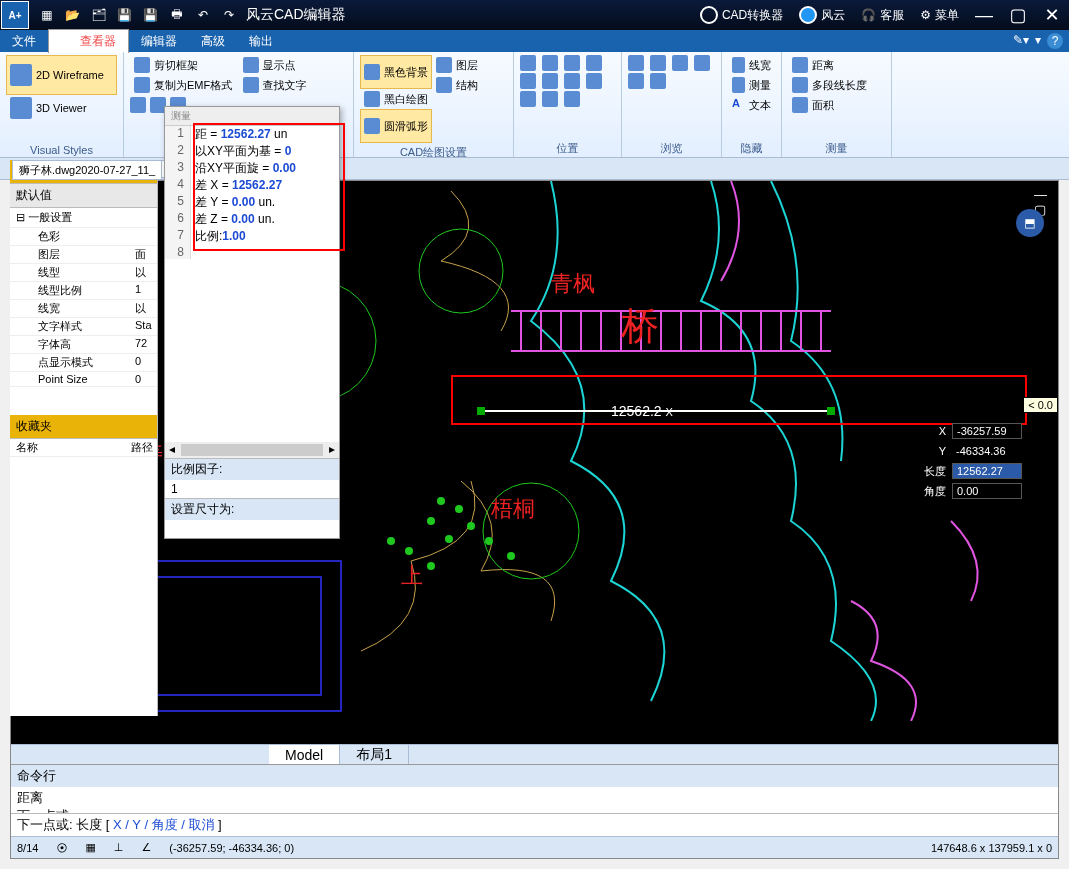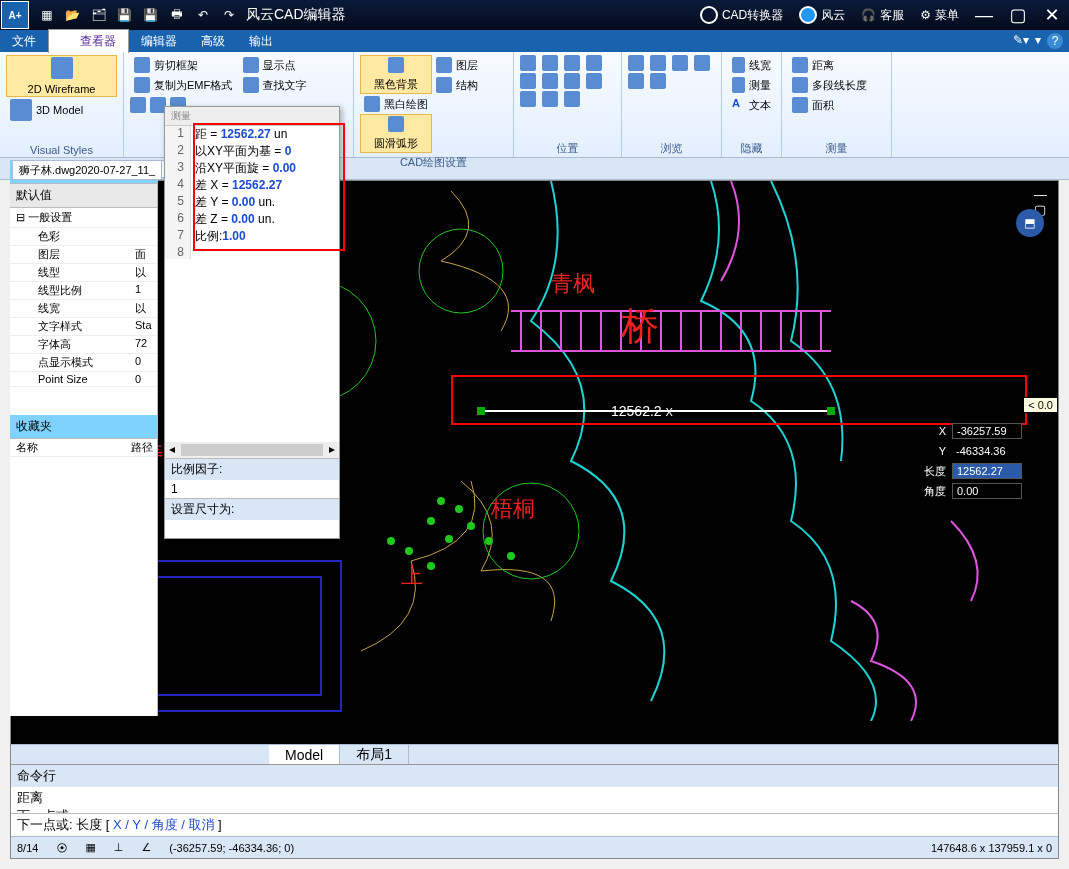--- a/index.html
+++ b/index.html
@@ -10,38 +10,38 @@
 .titlebar .tb-icons span { width: 22px; height: 22px; display: flex; align-items: center; justify-content: center; cursor: pointer; }
 .titlebar .title { flex: 1; text-align: left; font-size: 14px; }
 .titlebar .rbtn { display: flex; align-items: center; gap: 4px; padding: 0 8px; cursor: pointer; font-size: 12px; }
 .titlebar .rbtn .dot { width: 18px; height: 18px; border-radius: 50%; border: 2px solid #fff; }
 .titlebar .rbtn .dot.blue { background: #2196f3; }
 .titlebar .winctl { display: flex; font-size: 18px; }
 .titlebar .winctl span { width: 34px; height: 30px; display: flex; align-items: center; justify-content: center; cursor: pointer; }
 
 .menubar { height: 22px; background: #1962ad; display: flex; align-items: center; font-size: 12px; color: #fff; }
 .menubar .tab { padding: 3px 12px; cursor: pointer; }
-.menubar .tab.active { background: #fff; color: #4c1d95; border: 1px solid #999; border-bottom: none; padding-left: 31px; }
+.menubar .tab.active { background: #fff; color: #ef4444; border: 1px solid #999; border-bottom: none; padding-left: 31px; }
 .menubar .right { margin-left: auto; display: flex; padding-right: 6px; gap: 6px; }
 
 .ribbon { height: 106px; background: linear-gradient(#f7fbff,#e3efff); border-bottom: 1px solid #a9bcd4; display: flex; font-size: 11px; }
 .ribbon .group { border-right: 1px solid #b8ccdf; padding: 3px 6px 1px; display: flex; flex-direction: column; }
 .ribbon .group .label { text-align: center; color: #3a5a8a; padding-top: 2px; margin-top: auto; font-size: 11px; }
 .ribbon .btn { display: flex; align-items: center; gap: 4px; padding: 2px 4px; cursor: pointer; white-space: nowrap; }
-.ribbon .btn.active { background: #ffe9a3; border: 1px solid #e6b84e; padding: 1px 3px; flex-direction: column; }
+.ribbon .btn.active { background: #ffe9a3; border: 1px solid #e6b84e; padding: 8px 3px; }
 .ribbon .ico { width: 16px; height: 16px; display: inline-block; background: #5a8cd4; border-radius: 2px; }
 .ribbon .ico.big { width: 22px; height: 22px; }
 
 .doctabs { height: 22px; background: #d8e6f6; border-bottom: 1px solid #a9bcd4; display: flex; align-items: center; font-size: 11px; padding-left: 160px; }
 .doctabs .dt { background: #fff; border: 1px solid #a9bcd4; padding: 2px 20px 2px 8px; position: relative; margin-right: 2px; }
 .doctabs .dt .x { position: absolute; right: 4px; top: 2px; cursor: pointer; }
 
 .body { position: absolute; top: 180px; left: 10px; right: 10px; bottom: 10px; display: flex; flex-direction: column; border: 1px solid #888; }
 .leftpanel { position: absolute; left: 10px; top: 160px; width: 148px; background: #fff; z-index: 5; font-size: 12px; border-right: 1px solid #bbb; }
-.leftpanel .hdr { background: #7dd3fc; padding: 3px 6px; border-bottom: 1px solid #bbb; font-size: 12px; }
+.leftpanel .hdr { background: #eab308; padding: 3px 6px; border-bottom: 1px solid #bbb; font-size: 12px; }
 .leftpanel .hdr.gray { background: #e8e8e8; }
 .leftpanel .row { display: flex; padding: 1px 4px 1px 28px; border-bottom: 1px solid #eee; font-size: 11px; }
 .leftpanel .row .k { flex: 1; }
 .leftpanel .row .v { width: 18px; text-align: left; }
 .leftpanel .sec { padding: 2px 4px 2px 6px; font-size: 11px; border-bottom: 1px solid #eee; }
 
 .floatpanel { position: absolute; left: 164px; top: 106px; width: 176px; background: #fff; border: 1px solid #999; z-index: 30; font-size: 12px; box-shadow: 2px 2px 6px rgba(0,0,0,.3); }
 .floatpanel .title { background: #eee; font-size: 10px; padding: 2px 6px; border-bottom: 1px solid #ccc; color: #888; }
 .floatpanel .codebox { height: 316px; overflow: auto; font-family: "Courier New", monospace; font-size: 12px; }
 .floatpanel .codebox .ln { display: flex; }
@@ -127,21 +127,21 @@
 </div>
 
 <div class="ribbon">
   <div class="group" style="width:124px;">
     <div class="btn active">
         <span class="ico big"></span>
         <span>2D Wireframe</span>
       </div>
     <div class="btn">
         <span class="ico big"></span>
-        <span>3D Model</span>
+        <span>3D Viewer</span>
       </div>
     <div class="label">Visual Styles</div>
   </div>
   <div class="group" style="width:230px;">
     <div style="display:flex;">
       <div style="flex:1;">
         <div class="btn">
             <span class="ico"></span>
             <span>剪切框架</span>
           </div>

